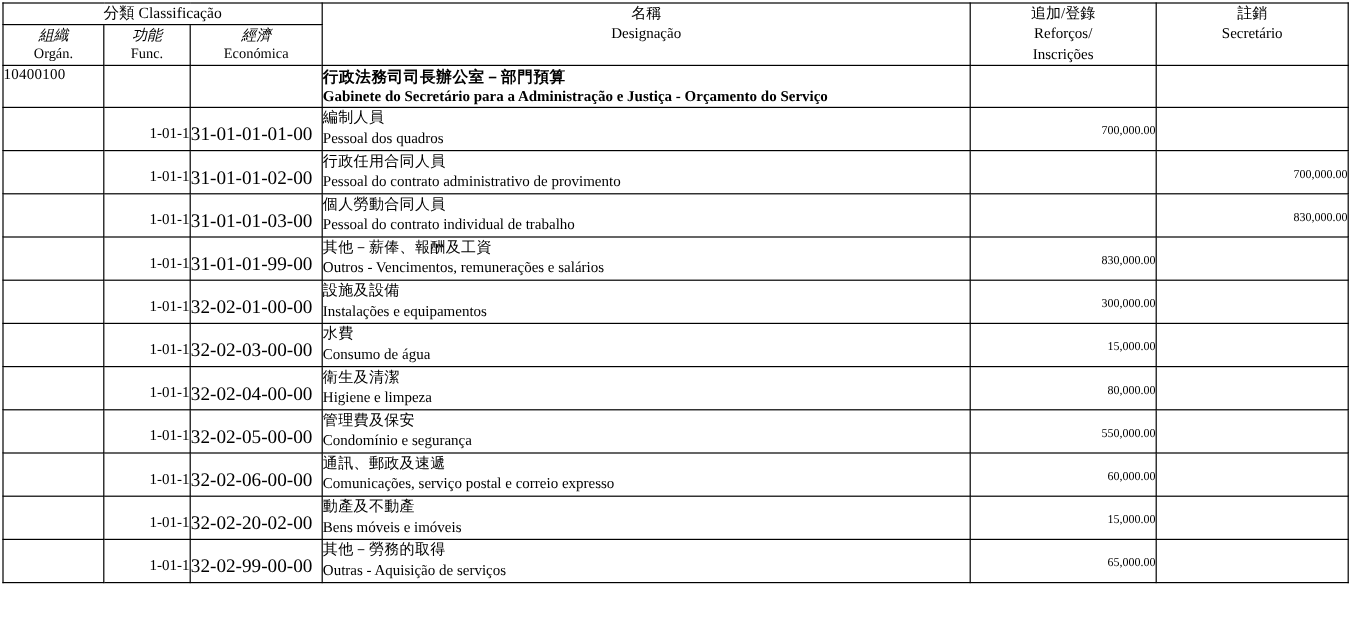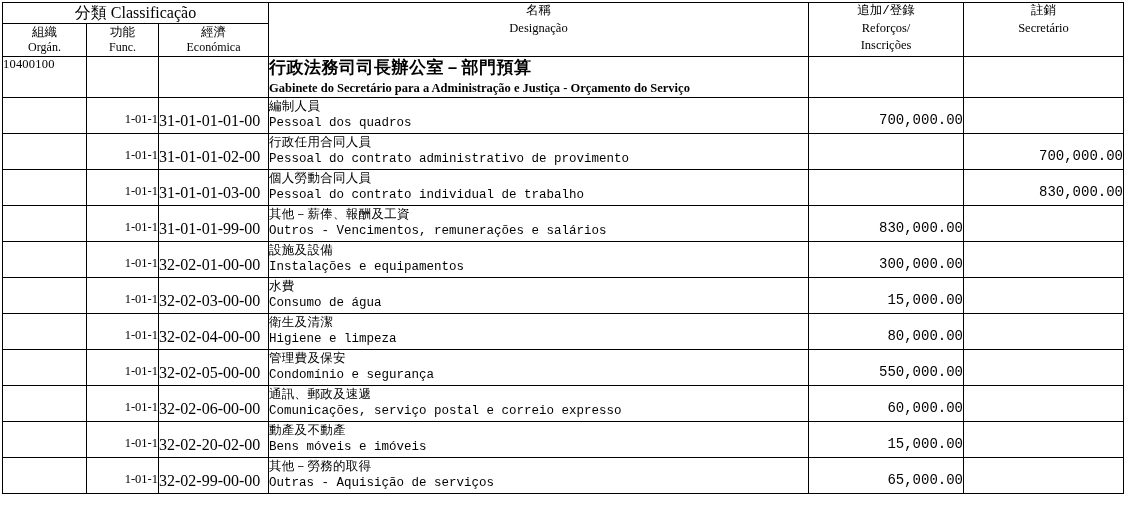--- a/index.html
+++ b/index.html
@@ -36,39 +36,39 @@
   
   col.c-org   { width: 84px; }
   col.c-func  { width: 72px; }
   col.c-econ  { width: 110px; }
   col.c-desig { width: 540px; }
   col.c-add   { width: 155px; }
   col.c-anul  { width: 160px; }
 
   .hdr-group {
     text-align: center;
-    font-size: 16px;
+    font-size: 13px;
     padding: 4px 0 3px 0;
     line-height: 1.25;
   }
   .hdr-sub {
     text-align: center;
     font-size: 12px;
     line-height: 1.3;
     padding: 3px 2px 5px 2px;
   }
-  .hdr-sub .cn { display: block; font-size: 12.5px; }
+  .hdr-sub .cn { display: block; font-size: 12.5px; font-style: italic; }
   .hdr-sub .pt { display: block; font-size: 12px; }
   .hdr-tall {
     text-align: center;
     font-size: 12.5px;
     line-height: 1.35;
     padding: 6px 4px 4px 4px;
   }
-  .hdr-tall .cn { display: block; font-family: Liberation Mono, monospace; }
+  .hdr-tall .cn { display: block; }
   .hdr-tall .pt { display: block; text-align: center; }
 
   
   td.code-org {
     font-size: 12.5px;
     font-weight: bold;
     text-align: left;
     padding-top: 6px;
     letter-spacing: 0.2px;
   }
@@ -78,40 +78,39 @@
   }
   td.code-econ {
     font-size: 16px;
   }
   td.desig {
     font-size: 12.5px;
     padding-left: 8px;
     line-height: 1.35;
   }
   td.amount {
-    font-size: 14px;
+    font-size: 10px;
     text-align: right;
     padding-right: 10px;
-    font-family: Liberation Mono, monospace;
   }
   .row-pad { height: 36px; }
   .title-row td { padding-top: 8px; padding-bottom: 4px; }
   .title-cn {
     display: block;
-    font-size: 17px;
+    font-size: 13px;
     font-weight: bold;
     letter-spacing: 0.5px;
   }
   .title-pt {
     display: block;
     font-size: 12.5px;
     font-weight: bold;
   }
   .line-cn { display: block; font-size: 12.5px; letter-spacing: 0.3px; }
-  .line-pt { display: block; font-size: 12.5px; font-family: Liberation Mono, monospace; }
+  .line-pt { display: block; font-size: 12.5px; }
   .amt-wrap { display: block; padding-top: 14px; }
   .code-wrap { display: block; padding-top: 14px; }
 </style>
 </head>
 <body>
 
 <div class="sheet">
   <table class="budget">
     <colgroup>
       <col class="c-org">

